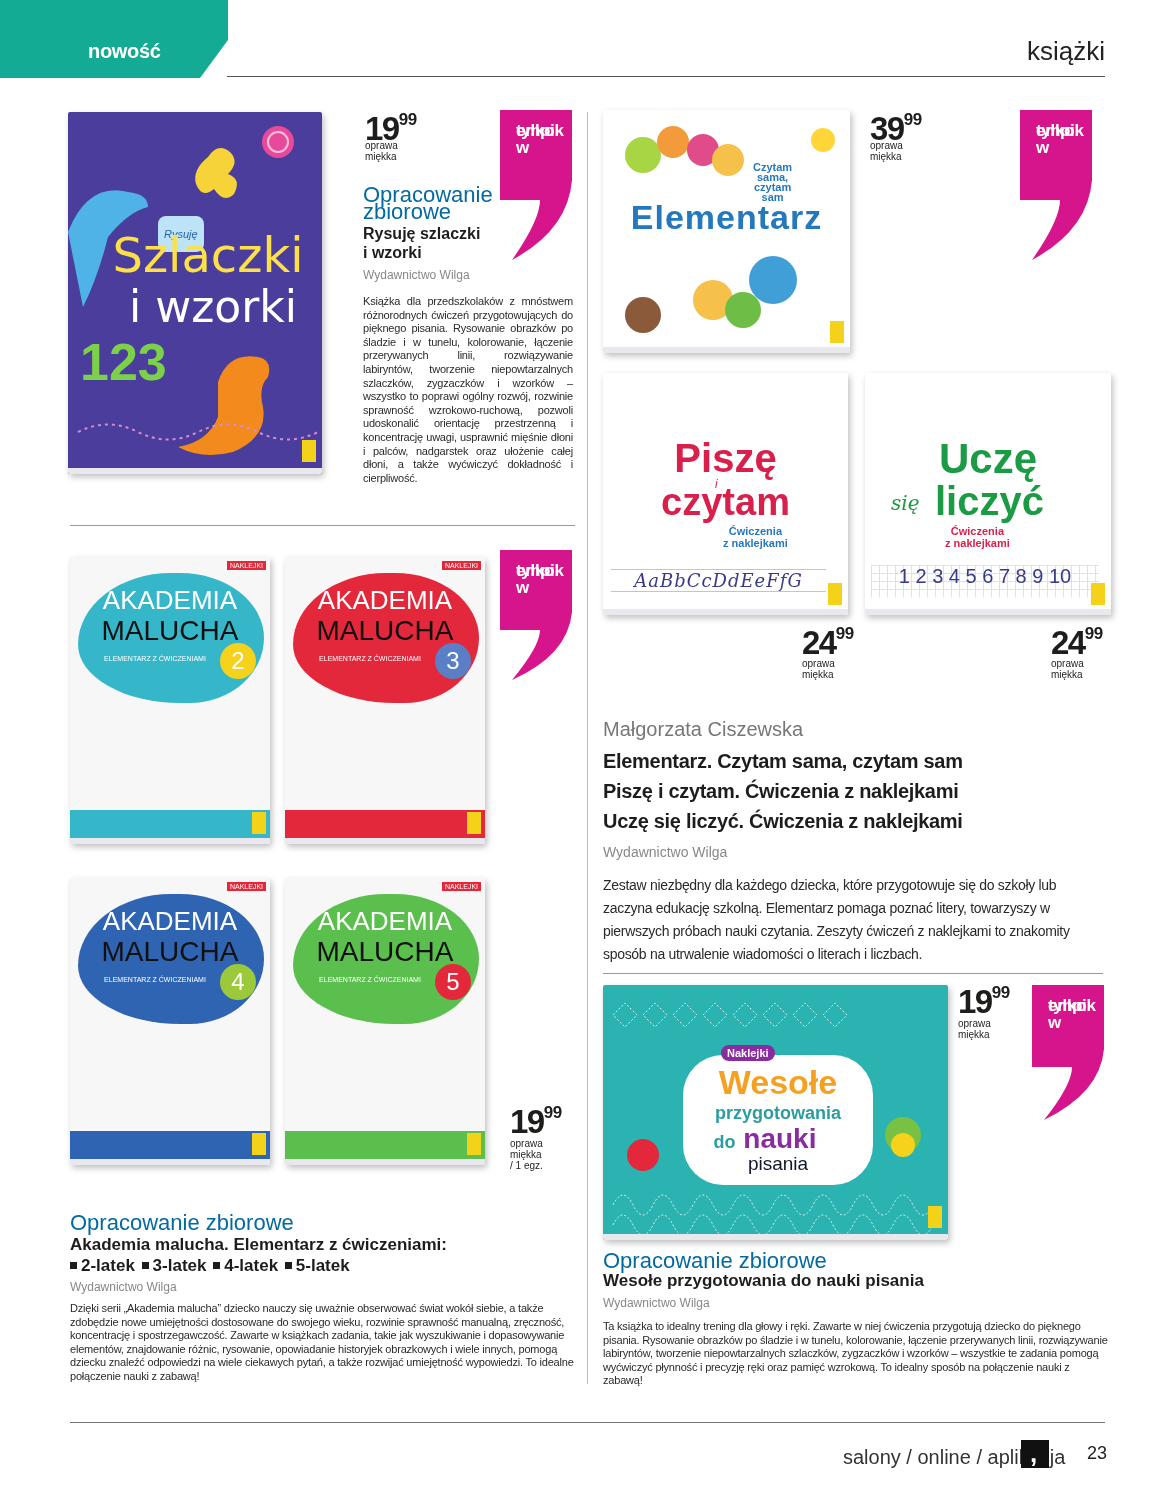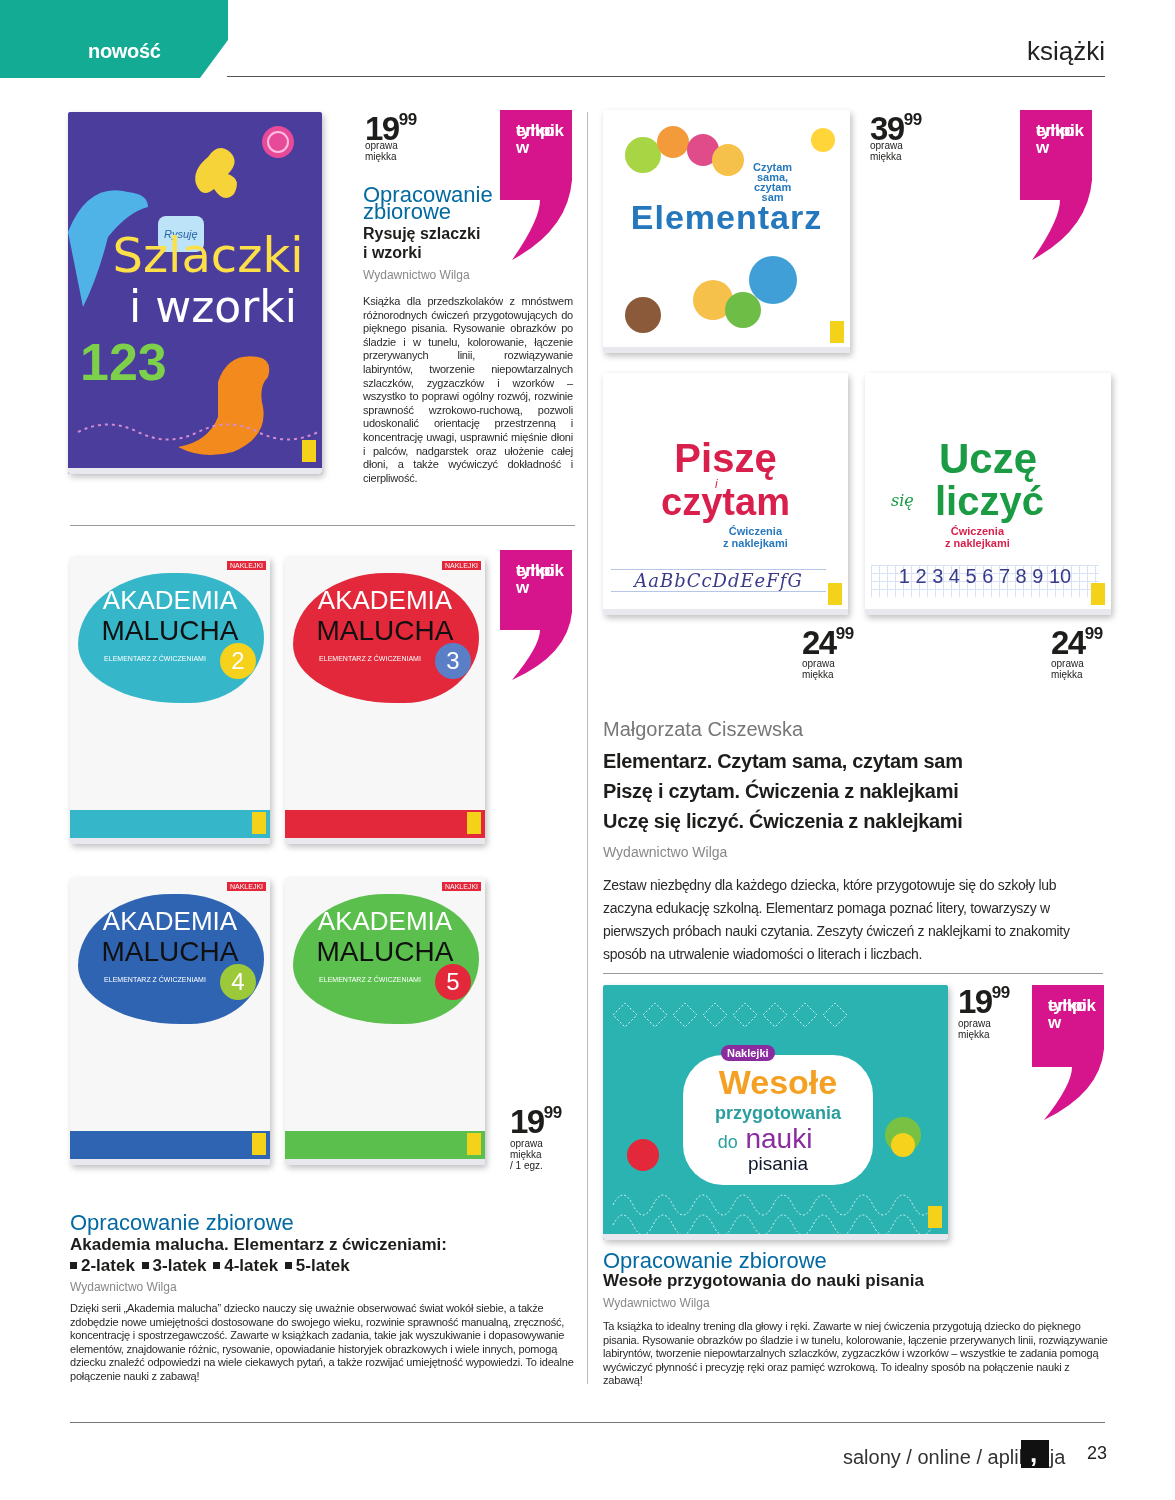--- a/index.html
+++ b/index.html
@@ -230,21 +230,21 @@
     <div>Ćwiczenia</div>
       <div>z naklejkami</div>
   </div>
   <div class="cover-text" style="left:8px;top:196px;width:215px;color:#3a3a8a;font-size:18px;font-style:italic;font-family:'DejaVu Serif',serif;letter-spacing:1px;border-top:1px solid #b6c6e6;border-bottom:1px solid #b6c6e6;">AaBbCcDdEeFfG</div>
   <div class="wilga-logo" style="right:6px;bottom:10px;"></div>
   <div class="cover-bottom"></div>
 </div>
 
 <div class="abs cover" style="left:865px;top:373px;width:246px;height:242px;background:#fff;">
   <div class="cover-text" style="left:0;top:62px;width:246px;color:#1a9b44;font-size:42px;font-weight:bold;">Uczę</div>
-  <div class="cover-text" style="left:26px;top:118px;color:#1a9b44;font-size:16px;font-style:italic;font-family:'DejaVu Serif',serif;">się</div>
+  <div class="cover-text" style="left:26px;top:118px;color:#1a9b44;font-size:20px;font-style:italic;font-family:'DejaVu Serif',serif;">się</div>
   <div class="cover-text" style="left:70px;top:106px;color:#1a9b44;font-size:40px;font-weight:bold;">liczyć</div>
   <div class="cover-text" style="left:80px;top:152px;color:#d91f4b;font-size:11px;font-weight:bold;line-height:12px;">
     <div>Ćwiczenia</div>
       <div>z naklejkami</div>
   </div>
   <div class="cover-text" style="left:6px;top:192px;width:228px;height:32px;color:#3a3a8a;font-size:20px;background-image:linear-gradient(#d8e2f5 1px, transparent 1px),linear-gradient(90deg,#d8e2f5 1px, transparent 1px);background-size:8px 8px;">1 2 3 4 5 6 7 8 9 10</div>
   <div class="wilga-logo" style="right:6px;bottom:10px;"></div>
   <div class="cover-bottom"></div>
 </div>
 
@@ -278,21 +278,21 @@
     <path d="M10 220 q10 -20 20 0 t20 0 t20 0 t20 0 t20 0 t20 0 t20 0 t20 0 t20 0 t20 0 t20 0 t20 0 t20 0 t20 0 t20 0 t20 0" fill="none" stroke="#d7f3f2" stroke-dasharray="2 2"></path>
     <path d="M10 240 q10 -20 20 0 t20 0 t20 0 t20 0 t20 0 t20 0 t20 0 t20 0 t20 0 t20 0 t20 0 t20 0 t20 0 t20 0 t20 0 t20 0" fill="none" stroke="#d7f3f2" stroke-dasharray="2 2"></path>
     <rect x="80" y="70" width="190" height="130" rx="40" fill="#fff"></rect>
     <circle cx="40" cy="170" r="16" fill="#e2283a"></circle>
     <circle cx="300" cy="150" r="18" fill="#79c143"></circle>
     <circle cx="300" cy="160" r="12" fill="#f6d21c"></circle>
   </svg>
   <div class="cover-text" style="left:118px;top:60px;background:#8a2ca0;color:#fff;font-size:11px;font-weight:bold;padding:2px 6px;border-radius:8px;">Naklejki</div>
   <div class="cover-text" style="left:80px;top:78px;width:190px;color:#f4a123;font-size:34px;font-weight:bold;">Wesołe</div>
   <div class="cover-text" style="left:80px;top:118px;width:190px;color:#2a9e9f;font-size:18px;font-weight:bold;">przygotowania</div>
-  <div class="cover-text" style="left:80px;top:138px;width:164px;font-size:28px;font-weight:normal;">
+  <div class="cover-text" style="left:80px;top:138px;width:164px;font-size:28px;font-weight:bold;">
     <span style="color:#2a9e9f;font-size:18px;">do</span> <span style="color:#8a2ca0;">nauki</span>
   </div>
   <div class="cover-text" style="left:80px;top:168px;width:190px;color:#0f172a;font-size:19px;font-weight:normal;">pisania</div>
   <div class="wilga-logo" style="right:6px;bottom:12px;"></div>
   <div class="cover-bottom"></div>
 </div>
 
 <div class="abs price" style="left:958px;top:985px;">
   <span class="int">19</span><span class="dec">99</span>
 </div>

